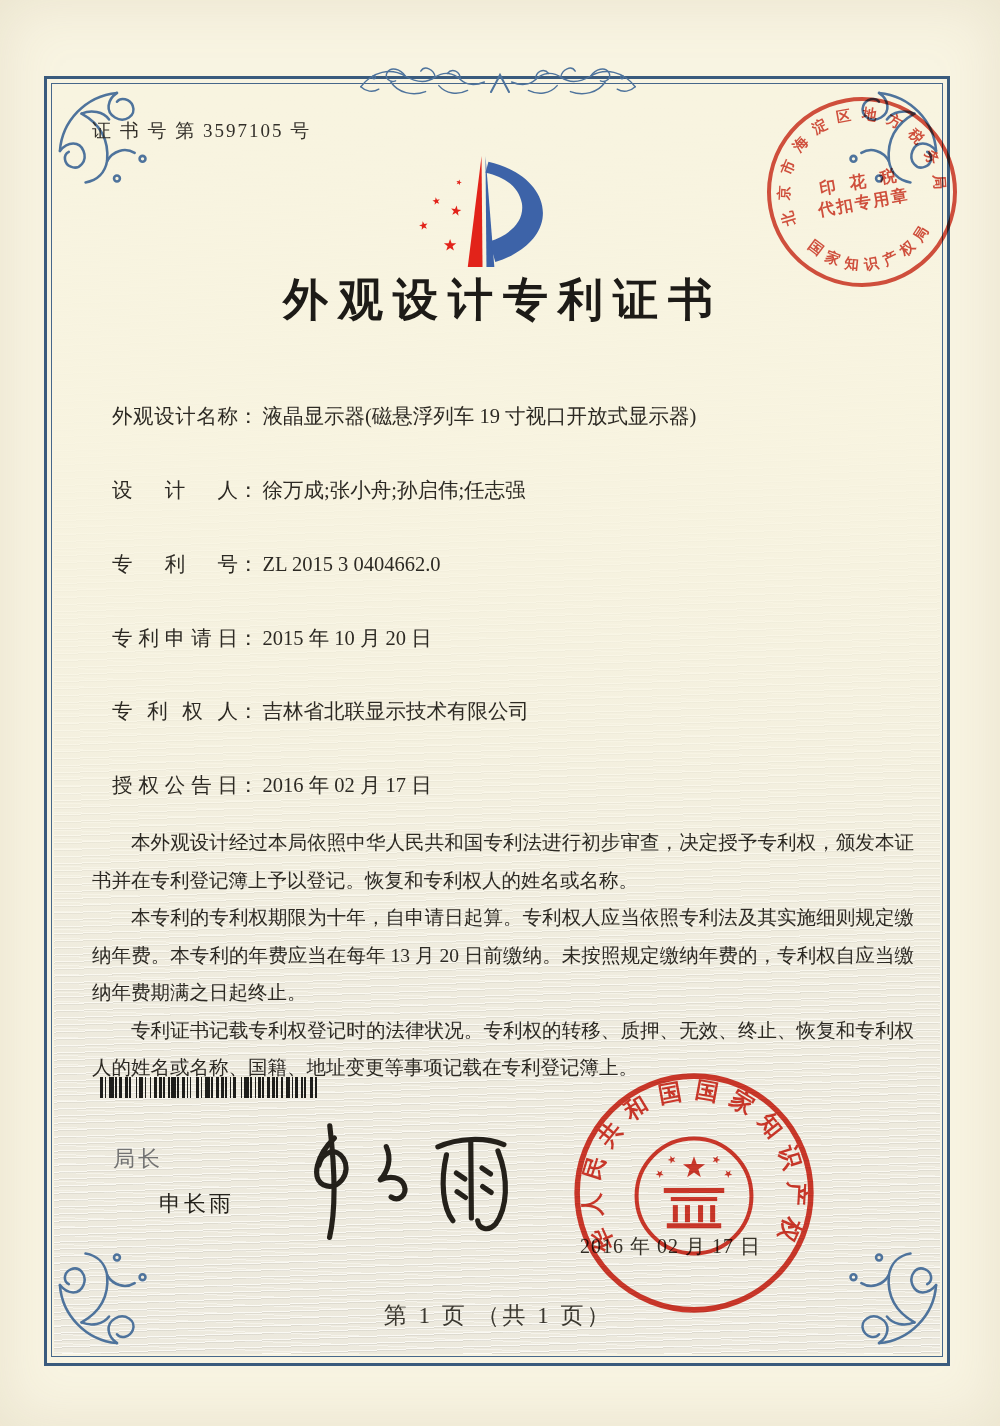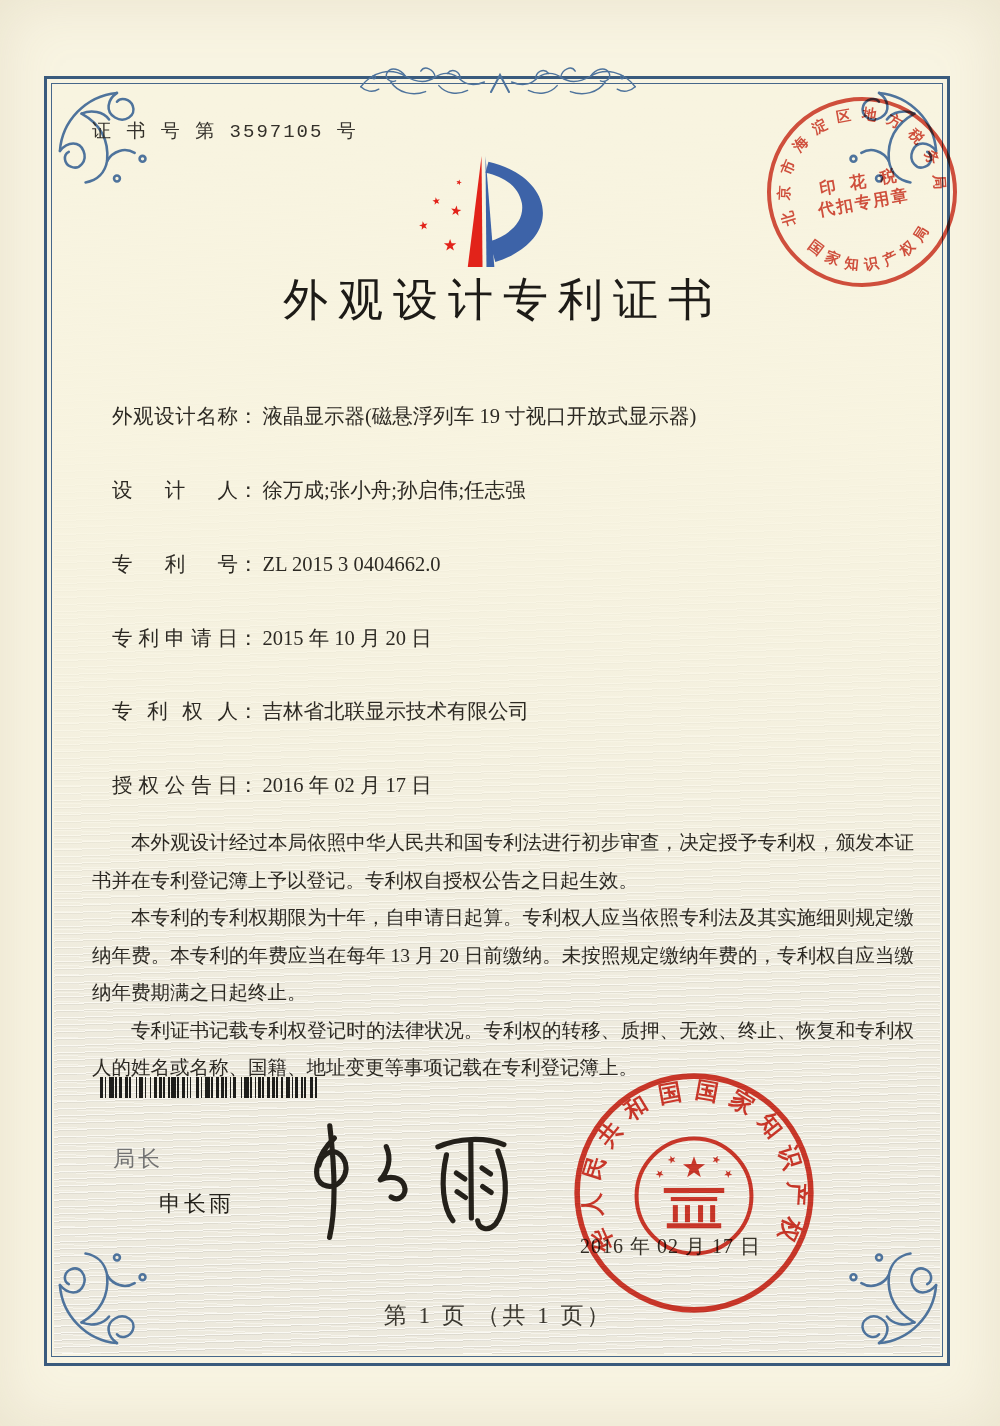--- a/index.html
+++ b/index.html
@@ -14,23 +14,23 @@
   .panel-texture{position:absolute;left:54px;top:86px;width:886px;height:1268px;
       background-color:#e9e6dd;
       background-image:
         linear-gradient(180deg, rgba(248,244,224,1) 0%, rgba(248,244,224,.96) 28%,
           rgba(248,244,224,.72) 52%, rgba(248,244,224,.34) 72%, rgba(248,244,224,.22) 100%),
         repeating-linear-gradient(178deg, rgba(255,255,255,.85) 0 1px, rgba(183,181,176,.38) 1px 2px, rgba(233,230,221,0) 2px 7px),
         repeating-linear-gradient(182deg, rgba(255,255,255,.5) 0 1px, rgba(233,230,221,0) 1px 9px);}
   
   .orn{position:absolute;color:#4e739c;z-index:3;}
   
-  .cert-no{position:absolute;left:92px;top:118px;font-size:19px;letter-spacing:2px;color:#33302a;z-index:4;font-family:Liberation Mono, monospace;}
+  .cert-no{position:absolute;left:92px;top:118px;font-size:19px;letter-spacing:2px;color:#33302a;z-index:4;}
   .title{position:absolute;left:45px;top:270px;width:906px;text-align:center;
-         font-size:45px;font-weight:normal;letter-spacing:10px;text-indent:10px;color:#1d1b17;z-index:4;}
+         font-size:45px;font-weight:bold;letter-spacing:10px;text-indent:10px;color:#1d1b17;z-index:4;}
   .field-row{position:absolute;left:112px;width:810px;font-size:20.5px;color:#2c2923;z-index:4;white-space:nowrap;}
   .field-label{display:inline-block;width:126px;text-align:justify;text-align-last:justify;vertical-align:bottom;}
   .field-colon{display:inline-block;margin-right:4px;}
   .paragraphs{position:absolute;left:92px;top:824px;width:822px;z-index:4;}
   .paragraphs p{margin:0;font-size:19.5px;line-height:37.5px;text-align:justify;text-indent:2em;color:#2c2923;}
   .officer-title{position:absolute;left:113px;top:1144px;font-size:22px;letter-spacing:3px;z-index:4;color:#737373;text-align:center;}
   .officer-name{position:absolute;left:113px;top:1189px;font-size:22px;letter-spacing:3px;z-index:4;color:#26231d;margin-left:46px;}
   .footer{position:absolute;left:45px;top:1300px;width:906px;text-align:center;font-size:23px;
           letter-spacing:3px;color:#3a372f;z-index:4;}
   .seal-date{position:absolute;left:580px;top:1233px;width:220px;font-size:20px;letter-spacing:1px;
@@ -135,21 +135,21 @@
     <span class="field-label">专利申请日</span><span class="field-colon">：</span><span>2015 年 10 月 20 日</span>
   </div>
   <div class="field-row" style="top:697px">
     <span class="field-label">专 利 权 人</span><span class="field-colon">：</span><span>吉林省北联显示技术有限公司</span>
   </div>
   <div class="field-row" style="top:771px">
     <span class="field-label">授权公告日</span><span class="field-colon">：</span><span>2016 年 02 月 17 日</span>
   </div>
 
   <div class="paragraphs">
-    <p>本外观设计经过本局依照中华人民共和国专利法进行初步审查，决定授予专利权，颁发本证书并在专利登记簿上予以登记。专利权自授权公告之日起生效。</p>
+    <p>本外观设计经过本局依照中华人民共和国专利法进行初步审查，决定授予专利权，颁发本证书并在专利登记簿上予以登记。恢复和专利权人的姓名或名称。</p>
     <p>本专利的专利权期限为十年，自申请日起算。专利权人应当依照专利法及其实施细则规定缴纳年费。本专利的年费应当在每年 13 月 20 日前缴纳。未按照规定缴纳年费的，专利权自应当缴纳年费期满之日起终止。</p>
     <p>专利证书记载专利权登记时的法律状况。专利权的转移、质押、无效、终止、恢复和专利权人的姓名或名称、国籍、地址变更等事项记载在专利登记簿上。</p>
   </div>
 
   <div class="barcode" id="barcode"><span style="width: 3.1px; margin-right: 1.55px;"></span><span style="width: 1.55px; margin-right: 3.1px;"></span><span style="width: 4.65px; margin-right: 1.55px;"></span><span style="width: 1.55px; margin-right: 1.55px;"></span><span style="width: 3.1px; margin-right: 3.1px;"></span><span style="width: 3.1px; margin-right: 1.55px;"></span><span style="width: 1.55px; margin-right: 4.65px;"></span><span style="width: 1.55px; margin-right: 1.55px;"></span><span style="width: 4.65px; margin-right: 1.55px;"></span><span style="width: 1.55px; margin-right: 3.1px;"></span><span style="width: 1.55px; margin-right: 3.1px;"></span><span style="width: 3.1px; margin-right: 1.55px;"></span><span style="width: 3.1px; margin-right: 1.55px;"></span><span style="width: 1.55px; margin-right: 3.1px;"></span><span style="width: 1.55px; margin-right: 1.55px;"></span><span style="width: 4.65px; margin-right: 1.55px;"></span><span style="width: 1.55px; margin-right: 3.1px;"></span><span style="width: 3.1px; margin-right: 1.55px;"></span><span style="width: 1.55px; margin-right: 1.55px;"></span><span style="width: 1.55px; margin-right: 4.65px;"></span><span style="width: 3.1px; margin-right: 1.55px;"></span><span style="width: 1.55px; margin-right: 3.1px;"></span><span style="width: 4.65px; margin-right: 1.55px;"></span><span style="width: 1.55px; margin-right: 3.1px;"></span><span style="width: 3.1px; margin-right: 1.55px;"></span><span style="width: 3.1px; margin-right: 1.55px;"></span><span style="width: 1.55px; margin-right: 3.1px;"></span><span style="width: 1.55px; margin-right: 1.55px;"></span><span style="width: 3.1px; margin-right: 4.65px;"></span><span style="width: 1.55px; margin-right: 1.55px;"></span><span style="width: 4.65px; margin-right: 1.55px;"></span><span style="width: 1.55px; margin-right: 3.1px;"></span><span style="width: 1.55px; margin-right: 1.55px;"></span><span style="width: 3.1px; margin-right: 1.55px;"></span><span style="width: 1.55px; margin-right: 3.1px;"></span><span style="width: 3.1px; margin-right: 1.55px;"></span><span style="width: 3.1px; margin-right: 1.55px;"></span><span style="width: 1.55px; margin-right: 3.1px;"></span><span style="width: 1.55px; margin-right: 3.1px;"></span><span style="width: 4.65px; margin-right: 1.55px;"></span><span style="width: 1.55px; margin-right: 1.55px;"></span><span style="width: 3.1px; margin-right: 3.1px;"></span><span style="width: 1.55px; margin-right: 1.55px;"></span><span style="width: 1.55px; margin-right: 4.65px;"></span><span style="width: 3.1px; margin-right: 1.55px;"></span><span style="width: 1.55px; margin-right: 1.55px;"></span></div>
 
   <div class="officer-title">局长</div>
   <div class="officer-name">申长雨</div>
 
   <svg class="blend" style="position:absolute;left:276px;top:1116px;z-index:5;transform:rotate(-2deg)" width="258" height="128" viewBox="0 0 250 122">

